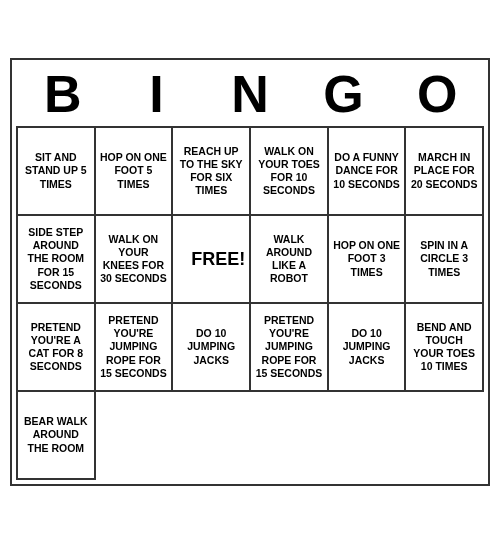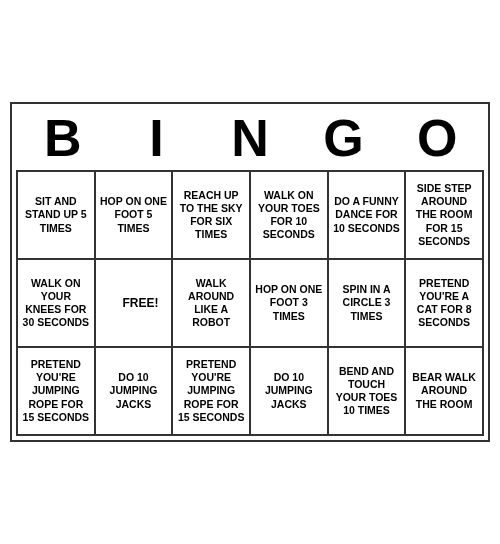--- a/index.html
+++ b/index.html
@@ -48,21 +48,21 @@
       text-align: center;
       padding: 4px;
       font-size: 10.5px;
       font-weight: bold;
       font-family: Arial, sans-serif;
       color: #000;
       line-height: 1.25;
       text-transform: uppercase;
     }
     .bingo-cell.free {
-      font-size: 12px;
+      font-size: 18px;
       font-weight: bold;
       padding-left: 18px;
     }
   </style>
 </head>
 <body>
 
 <div class="bingo-card">
   <div class="bingo-title">
   <span class="bingo-letter">B</span>
@@ -70,20 +70,21 @@
       <span class="bingo-letter">N</span>
       <span class="bingo-letter">G</span>
       <span class="bingo-letter">O</span>
     </div>
   <div class="bingo-grid">
   <div class="bingo-cell">SIT AND STAND UP 5 TIMES</div>
       <div class="bingo-cell">HOP ON ONE FOOT 5 TIMES</div>
       <div class="bingo-cell">REACH UP TO THE SKY FOR SIX TIMES</div>
       <div class="bingo-cell">WALK ON YOUR TOES FOR 10 SECONDS</div>
       <div class="bingo-cell">DO A FUNNY DANCE FOR 10 SECONDS</div>
+      <div class="bingo-cell">MARCH IN PLACE FOR 20 SECONDS</div>
       <div class="bingo-cell">SIDE STEP AROUND THE ROOM FOR 15 SECONDS</div>
       <div class="bingo-cell">WALK ON YOUR KNEES FOR 30 SECONDS</div>
       <div class="bingo-cell free">FREE!</div>
       <div class="bingo-cell">WALK AROUND LIKE A ROBOT</div>
       <div class="bingo-cell">HOP ON ONE FOOT 3 TIMES</div>
       <div class="bingo-cell">SPIN IN A CIRCLE 3 TIMES</div>
       <div class="bingo-cell">PRETEND YOU'RE A CAT FOR 8 SECONDS</div>
       <div class="bingo-cell">PRETEND YOU'RE JUMPING ROPE FOR 15 SECONDS</div>
       <div class="bingo-cell">DO 10 JUMPING JACKS</div>
       <div class="bingo-cell">PRETEND YOU'RE JUMPING ROPE FOR 15 SECONDS</div>

